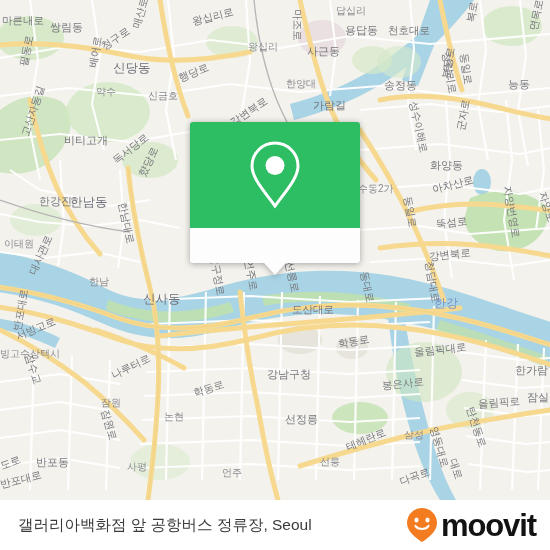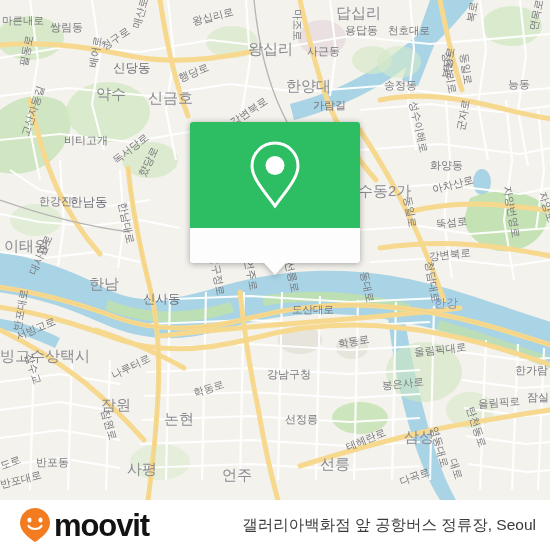--- a/index.html
+++ b/index.html
@@ -49,21 +49,21 @@
   }
   .lbl-place-big {
     font-size: 12.5px;
     color: #70707a;
   }
   .lbl-road {           
     font-size: 10.5px;
     color: #77777c;
   }
   .lbl-small {
-    font-size: 15px;
+    font-size: 10px;
     color: #8a8a90;
   }
   .lbl-water {
     font-size: 12px;
     color: #7b92c4;
   }
 
   
   #popup {
     position: absolute;
@@ -415,25 +415,25 @@
         </svg>
       </div>
       <div id="popup-bottom">
         <span id="popup-tail"></span>
       </div>
     </div>
 
   </div>
 
   <div id="footer">
+    <div id="footer-title">갤러리아백화점 앞 공항버스 정류장, Seoul</div>
     <div id="brand">
       <svg width="34" height="36" viewBox="0 0 34 36">
         <path d="M17 1 C8.7 1 2 7.7 2 16 C2 24.5 11 31 17 35 C23 31 32 24.5 32 16 C32 7.7 25.3 1 17 1 Z" fill="#f47c20"></path>
         <ellipse cx="11.5" cy="13" rx="2.1" ry="2.6" fill="#ffffff"></ellipse>
         <ellipse cx="22.5" cy="13" rx="2.1" ry="2.6" fill="#ffffff"></ellipse>
         <path d="M10.5 19 C13 23 21 23 23.5 19" fill="none" stroke="#ffffff" stroke-width="2.2" stroke-linecap="round"></path>
       </svg>
       <span id="brand-word">moovit</span>
     </div>
-    <div id="footer-title">갤러리아백화점 앞 공항버스 정류장, Seoul</div>
   </div>
 
 </div>
 
 </body></html>

